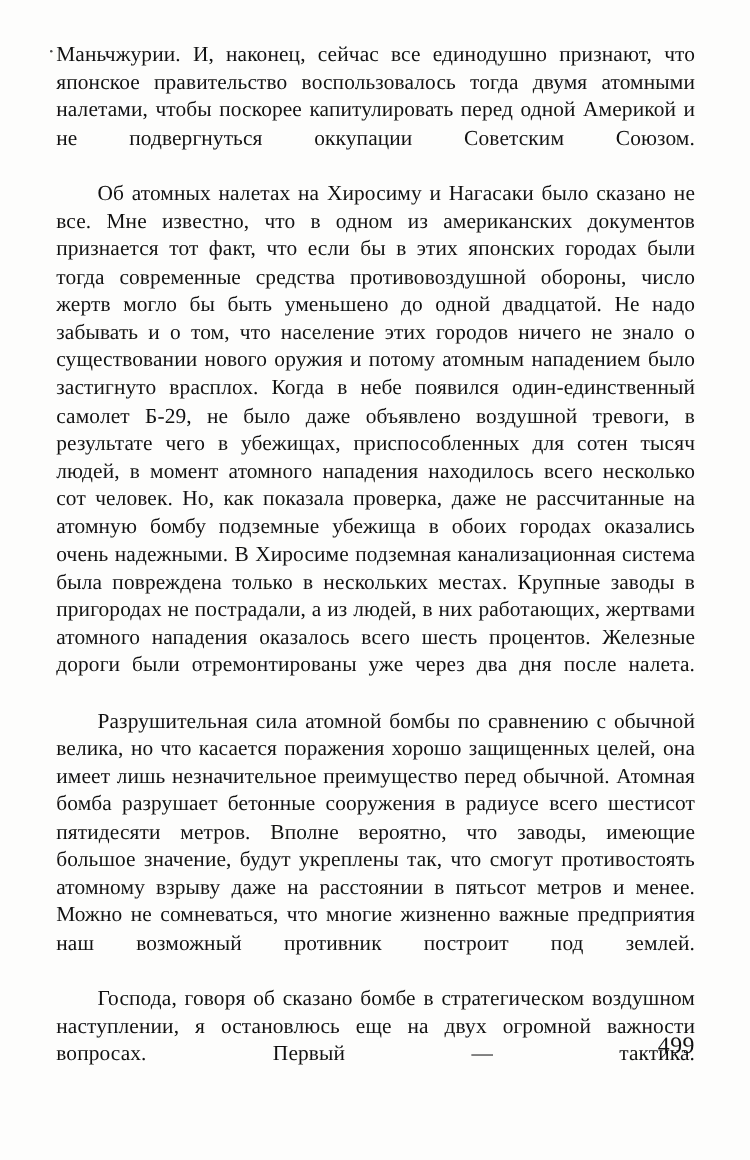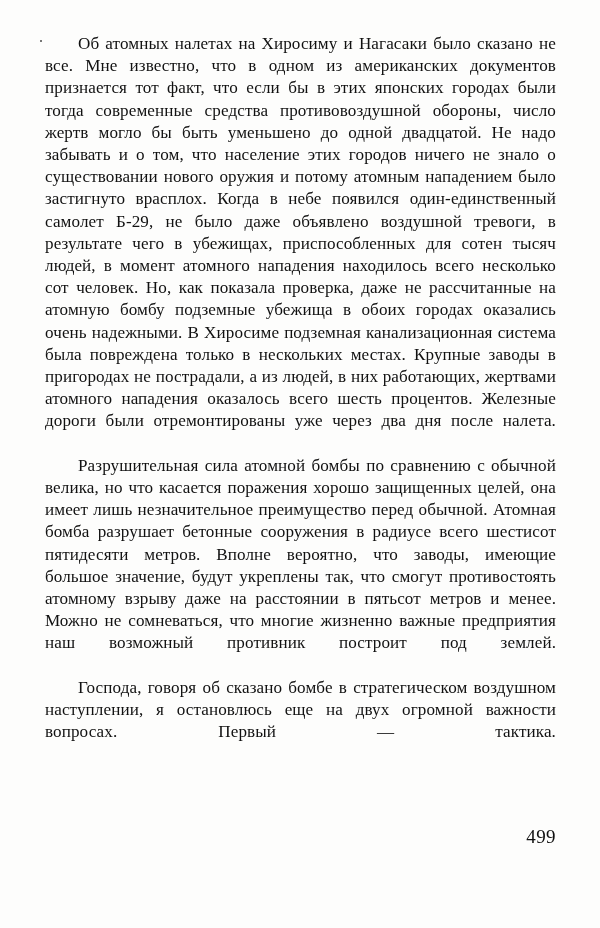--- a/index.html
+++ b/index.html
@@ -84,20 +84,21 @@
 </style>
 </head>
 <body>
 
 <div class="page">
 
   <span class="leading-speck"></span>
 
   <div class="text-column">
 
+    <p class="para continuation">Маньчжурии. И, наконец, сейчас все единодушно признают, что японское правительство воспользовалось тогда двумя атомными налетами, чтобы поскорее капитулировать перед одной Америкой и не подвергнуться оккупации Советским Союзом.</p>
 
     <p class="para indented">Об атомных налетах на Хиросиму и Нагасаки было сказано не все. Мне известно, что в одном из американских документов признается тот факт, что если бы в этих японских городах были тогда современные средства противовоздушной обороны, число жертв могло бы быть уменьшено до одной двадцатой. Не надо забывать и о том, что население этих городов ничего не знало о существовании нового оружия и потому атомным нападением было застигнуто врасплох. Когда в небе появился один-единственный самолет Б-29, не было даже объявлено воздушной тревоги, в результате чего в убежищах, приспособленных для сотен тысяч людей, в момент атомного нападения находилось всего несколько сот человек. Но, как показала проверка, даже не рассчитанные на атомную бомбу подземные убежища в обоих городах оказались очень надежными. В Хиросиме подземная канализационная система была повреждена только в нескольких местах. Крупные заводы в пригородах не пострадали, а из людей, в них работающих, жертвами атомного нападения оказалось всего шесть процентов. Железные дороги были отремонтированы уже через два дня после налета.</p>
 
     <p class="para indented">Разрушительная сила атомной бомбы по сравнению с обычной велика, но что касается поражения хорошо защищенных целей, она имеет лишь незначительное преимущество перед обычной. Атомная бомба разрушает бетонные сооружения в радиусе всего шестисот пятидесяти метров. Вполне вероятно, что заводы, имеющие большое значение, будут укреплены так, что смогут противостоять атомному взрыву даже на расстоянии в пятьсот метров и менее. Можно не сомневаться, что многие жизненно важные предприятия наш возможный противник построит под землей.</p>
 
     <p class="para indented">Господа, говоря об сказано бомбе в стратегическом воздушном наступлении, я остановлюсь еще на двух огромной важности вопросах. Первый — тактика.</p>
 
 
   </div>
 

